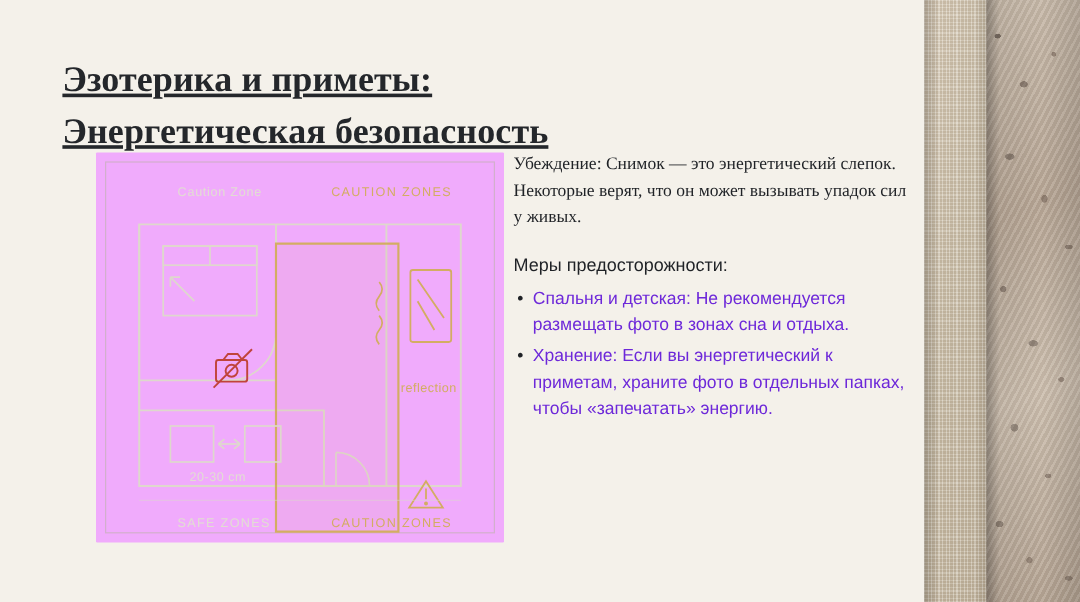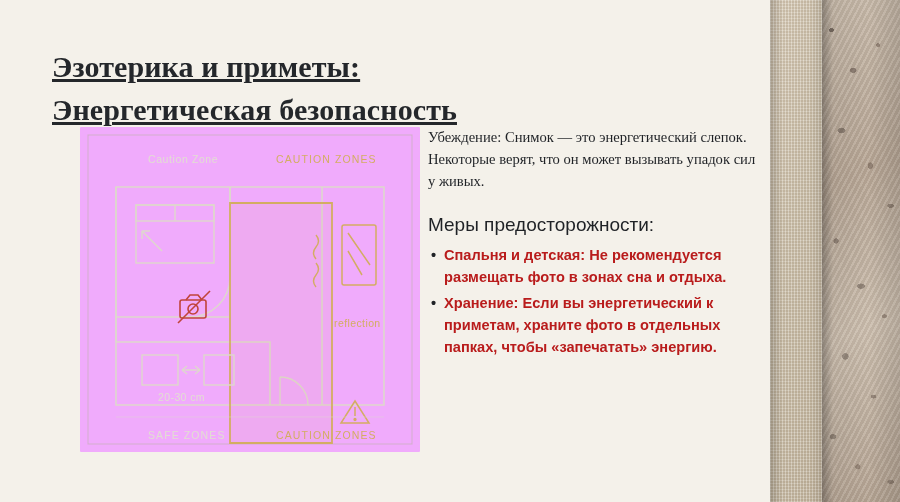--- a/index.html
+++ b/index.html
@@ -124,38 +124,37 @@
   }
   .para {
     font-family: Liberation Serif, serif;
     font-size: 14.6px;
     line-height: 1.52;
     margin: 0 0 18px 0;
     color: #1f2226;
   }
   .subhead {
     font-family: "Liberation Sans", sans-serif;
-    font-size: 19px;
+    font-size: 15px;
     line-height: 1.5;
     margin: 0 0 6px 0;
     color: #1f2226;
   }
   ul.bullets {
     list-style: none;
     margin: 0;
     padding: 0;
   }
   ul.bullets li {
     position: relative;
     padding-left: 16px;
     font-size: 14.6px;
     line-height: 1.5;
     margin-bottom: 4px;
-    color: #b91c1c;
-    font-weight: bold;
+    color: #6d28d9;
   }
   ul.bullets li::before {
     content: "•";
     position: absolute;
     left: 3px;
     top: 0;
     color: #1f2226;
     font-size: 14.6px;
   }
 </style>

